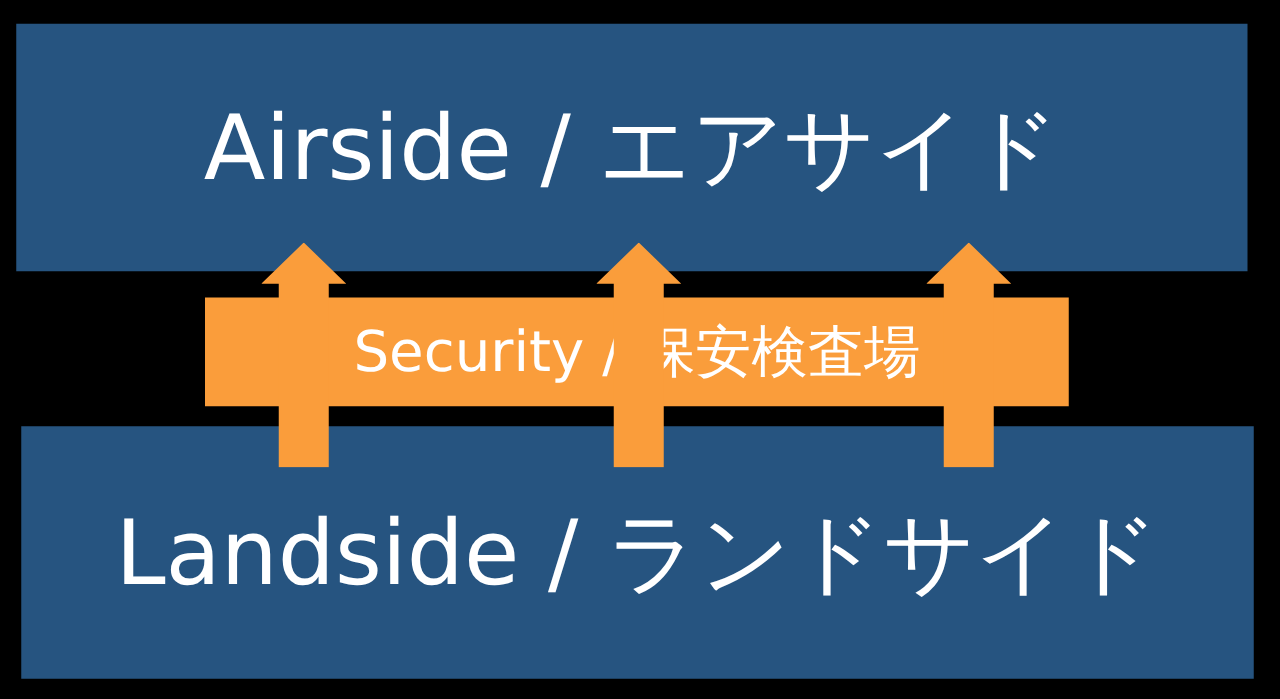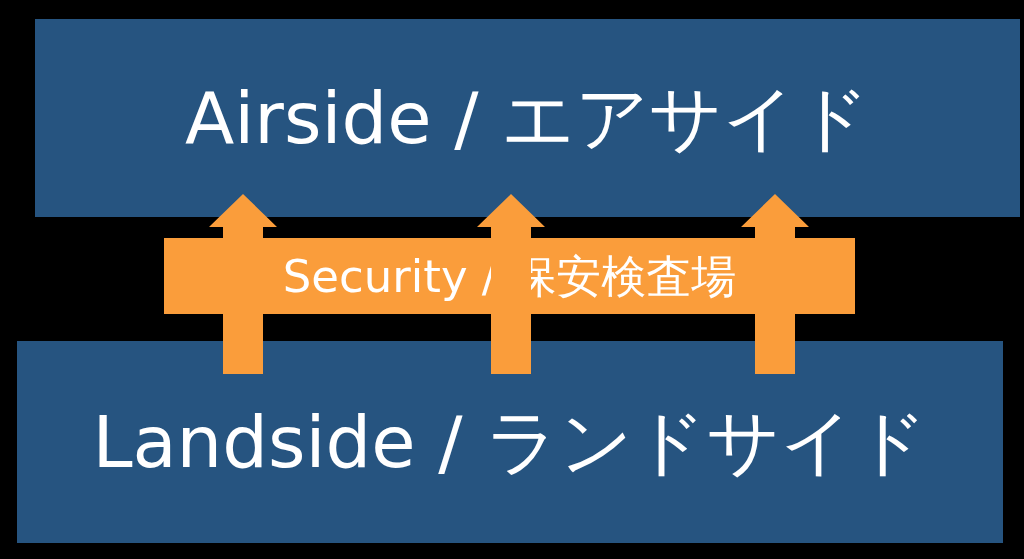--- a/index.html
+++ b/index.html
@@ -17,21 +17,21 @@
   }
   .zone-bar {
     position: absolute;
     background: #265480;
     display: flex;
     align-items: center;
     justify-content: center;
     z-index: 1;
   }
   .zone-airside {
-    left: 35px;
+    left: 13px;
     top: 19px;
     width: 985px;
     height: 198px;
   }
   .zone-landside {
     left: 17px;
     top: 341px;
     width: 986px;
     height: 202px;
     justify-content: center;
@@ -42,21 +42,21 @@
     line-height: 1;
     white-space: nowrap;
     position: relative;
     z-index: 4;
   }
   .security-band {
     position: absolute;
     left: 164px;
     top: 238px;
     width: 691px;
-    height: 76px;
+    height: 87px;
     background: #FA9D3B;
     display: flex;
     align-items: center;
     justify-content: center;
     z-index: 2;
   }
   .security-label {
     color: #FFFFFF;
     font-size: 45px;
     line-height: 1;

